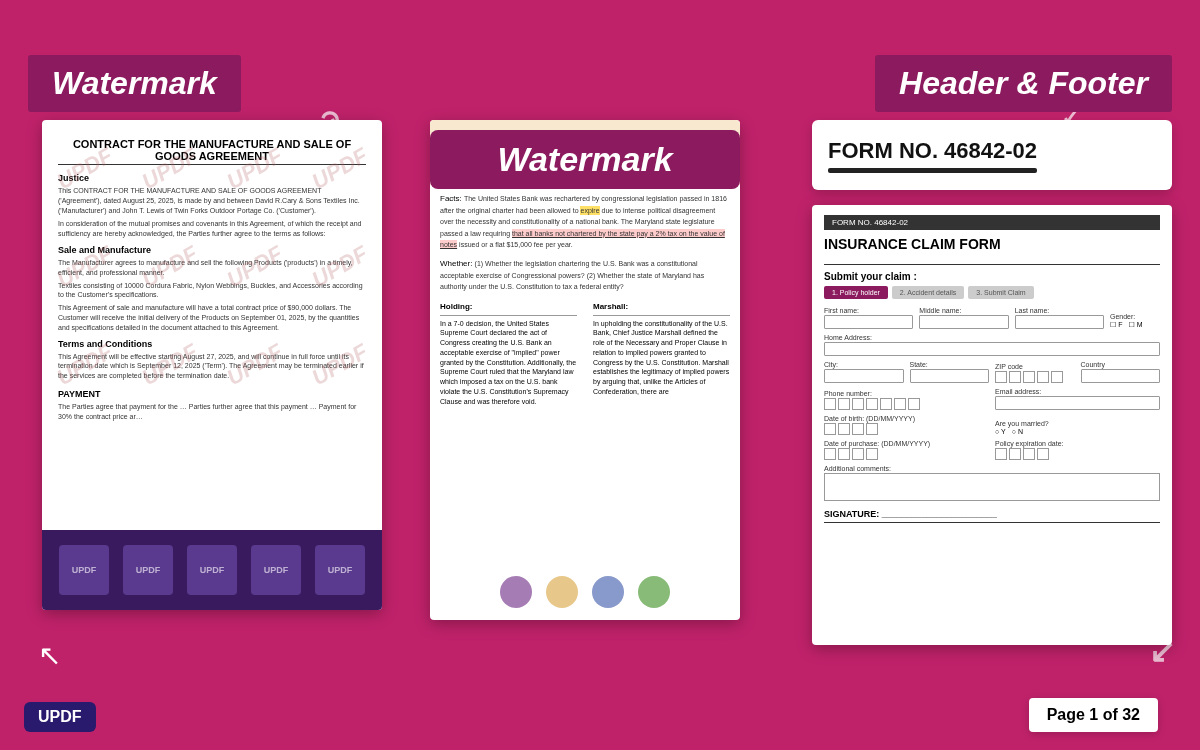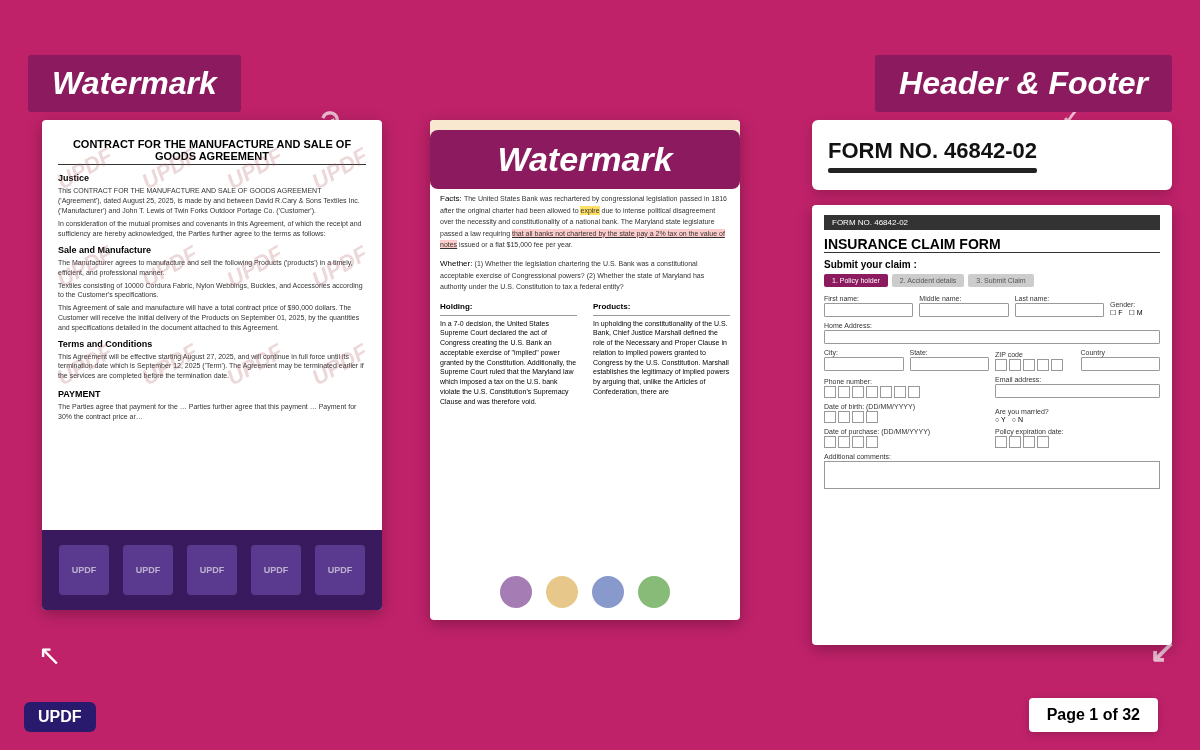--- a/index.html
+++ b/index.html
@@ -289,21 +289,21 @@
       color: white;
       font-size: 8px;
       padding: 3px 8px;
       margin-bottom: 6px;
     }
 
     .form-title {
       font-size: 14px;
       font-weight: bold;
       border-bottom: 1px solid #333;
-      padding-bottom: 0;
+      padding-bottom: 12px;
       margin-bottom: 6px;
     }
 
     .form-submit-label {
       font-size: 10px;
       font-weight: bold;
       margin-bottom: 4px;
     }
 
     .form-steps {
@@ -505,21 +505,21 @@
       <span class="cb-label">Whether:</span>
       <span class="doc-text">(1) Whether the legislation chartering the U.S. Bank was a constitutional acceptable exercise of Congressional powers? (2) Whether the state of Maryland has authority under the U.S. Constitution to tax a federal entity?</span>
     </div>
 
     <div class="cb-two-col">
       <div>
         <div class="cb-col-header">Holding:</div>
         <div class="cb-col-body">In a 7-0 decision, the United States Supreme Court declared the act of Congress creating the U.S. Bank an acceptable exercise of "implied" power granted by the Constitution. Additionally, the Supreme Court ruled that the Maryland law which imposed a tax on the U.S. bank violate the U.S. Constitution's Supremacy Clause and was therefore void.</div>
       </div>
       <div>
-        <div class="cb-col-header">Products:</div>
+        <div class="cb-col-header">Marshall:</div>
         <div class="cb-col-body">In upholding the constitutionality of the U.S. Bank, Chief Justice Marshall defined the role of the Necessary and Proper Clause in relation to implied powers granted to Congress by the U.S. Constitution. Marshall establishes the legitimacy of implied powers by arguing that, unlike the Articles of Confederation, there are</div>
       </div>
     </div>
   </div>
 
   <div class="color-circles">
     <div class="color-circle" style="background:#a67cb5"></div>
     <div class="color-circle" style="background:#e8c88a"></div>
     <div class="color-circle" style="background:#8899cc"></div>
     <div class="color-circle" style="background:#88bb77"></div>
@@ -665,20 +665,21 @@
       </div>
     </div>
 
     <div class="form-row">
       <div class="form-field">
         <div class="form-field-label">Additional comments:</div>
         <div class="form-textarea"></div>
       </div>
     </div>
 
+    <div class="form-signature">SIGNATURE: _______________________</div>
   </div>
 </div>
 
 <div id="page-counter">
   <span>Page 1 of 32</span>
 </div>
 
 <div id="updf-logo">
   <span>UPDF</span>
 </div>

